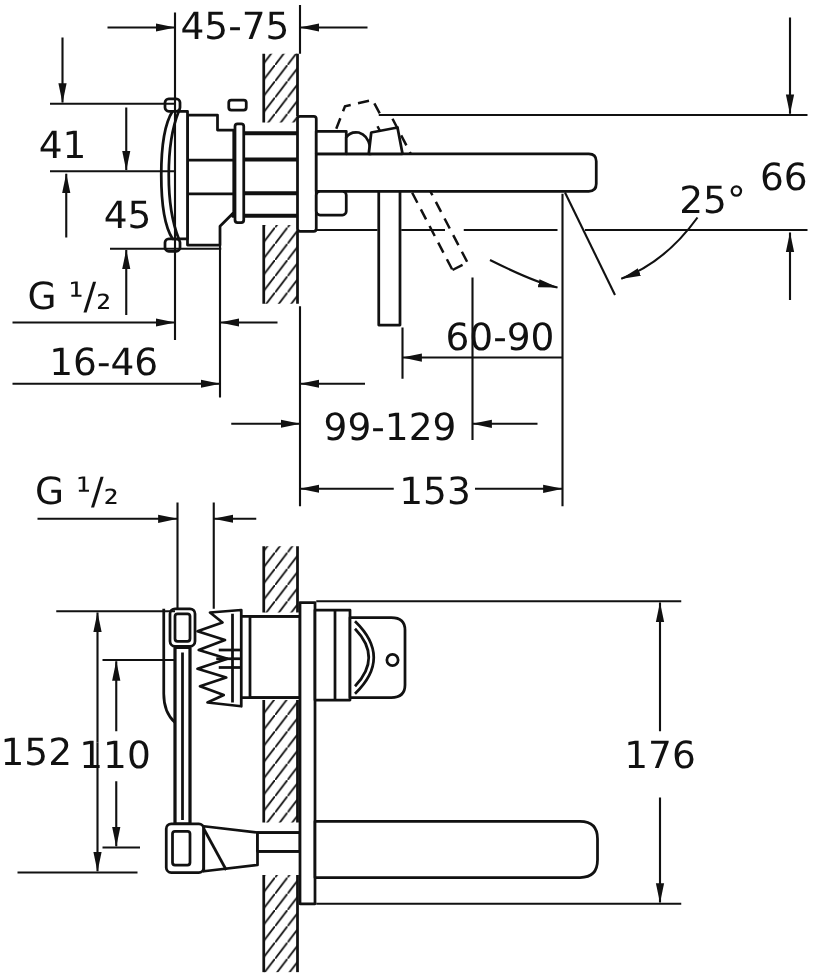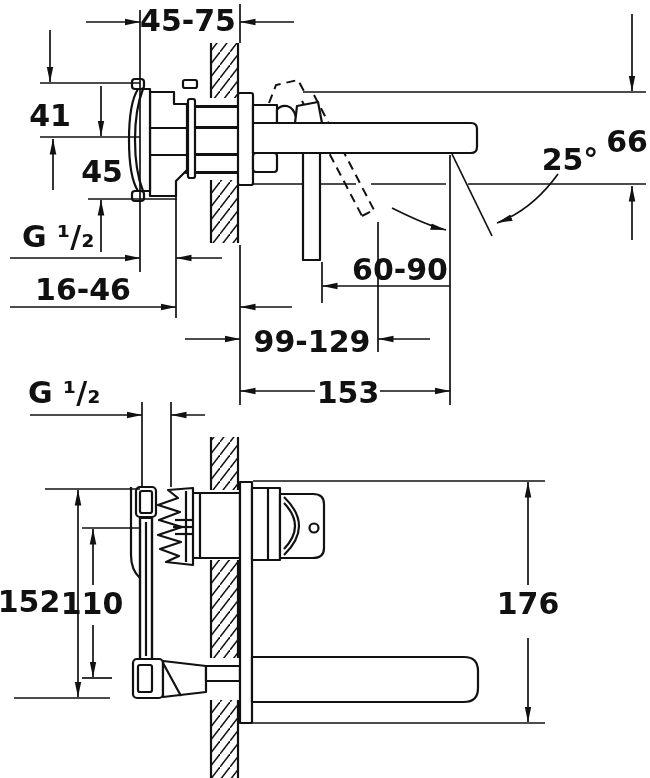--- a/index.html
+++ b/index.html
@@ -1,17 +1,17 @@
 <!DOCTYPE html>
 <html><head>
 <meta charset="utf-8">
 <style>
   html,body{margin:0;padding:0;background:#ffffff;}
   .stage{position:relative;width:650px;height:778px;background:#ffffff;overflow:hidden;
-         font-family:"DejaVu Sans", sans-serif;font-weight:bold;}
+         font-family:"DejaVu Sans", sans-serif;}
   svg{position:absolute;left:0;top:0;}
   .obj{stroke:#111;stroke-width:2.2;fill:#fff;stroke-linejoin:round;}
   .objline{stroke:#111;stroke-width:2.2;fill:none;stroke-linejoin:round;}
   .thin{stroke:#111;stroke-width:1.7;fill:none;}
   .dash{stroke:#111;stroke-width:2;fill:none;stroke-dasharray:9 6;}
   .dimtext{fill:#111;font-size:30px;}
   .mid{text-anchor:middle;}
 </style>
 </head>
 <body>

